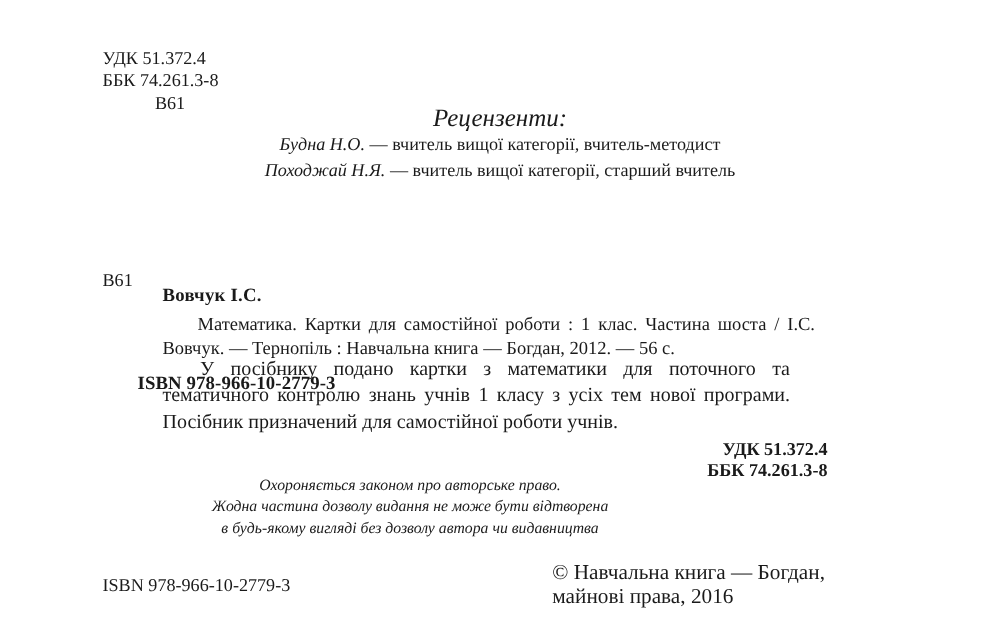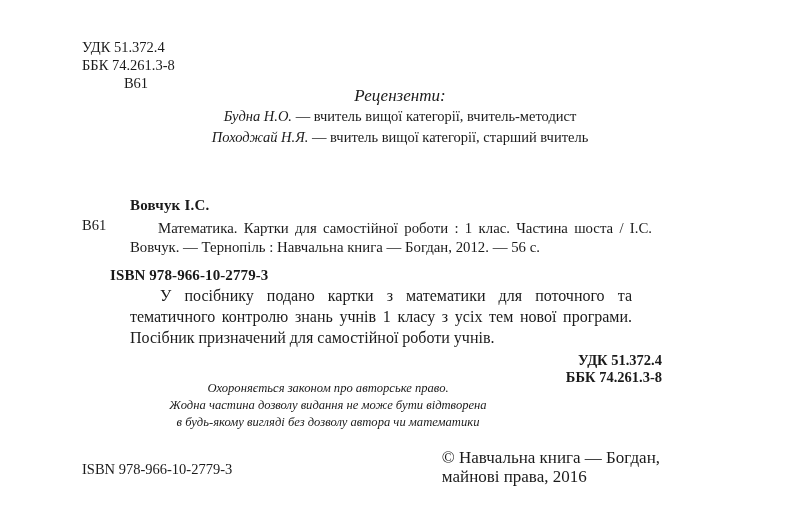--- a/index.html
+++ b/index.html
@@ -42,21 +42,21 @@
     position: absolute;
     left: 0;
     top: 86px;
     width: 800px;
     text-align: center;
     font-size: 14.5px;
     line-height: 19px;
   }
   .reviewers .heading {
     font-style: italic;
-    font-size: 17px;
+    font-size: 20px;
   }
   .reviewers .rev-line {
     font-size: 14.5px;
     margin-top: 2px;
   }
   .reviewers .rev-name {
     font-style: italic;
   }
 
   
@@ -69,20 +69,21 @@
     line-height: 19.5px;
   }
   .biblio .sig {
     position: absolute;
     left: 0;
     top: 20px;
     font-size: 14.5px;
   }
   .biblio .body {
     margin-left: 48px;
+    margin-top: 32px;
   }
   .biblio .author {
     font-weight: bold;
     font-size: 15px;
     letter-spacing: 0.2px;
   }
   .biblio .record {
     margin-top: 3px;
     text-indent: 28px;
     text-align: justify;
@@ -186,21 +187,21 @@
   <div class="annotation">У посібнику подано картки з математики для поточного та тематичного контролю знань учнів 1 класу з усіх тем нової програми. Посібник призначений для самостійної роботи учнів.</div>
 
   <div class="class-right">
     <div>УДК 51.372.4</div>
     <div>ББК 74.261.3-8</div>
   </div>
 
   <div class="warning">
     <div>Охороняється законом про авторське право.</div>
     <div>Жодна частина дозволу видання не може бути відтворена</div>
-    <div>в будь-якому вигляді без дозволу автора чи математики</div>
+    <div>в будь-якому вигляді без дозволу автора чи видавництва</div>
   </div>
 
   <div class="isbn-bottom">ISBN 978-966-10-2779-3</div>
 
   <div class="credit">
     <div>© Навчальна книга — Богдан,</div>
     <div>майнові права, 2016</div>
   </div>
 
 </div>

